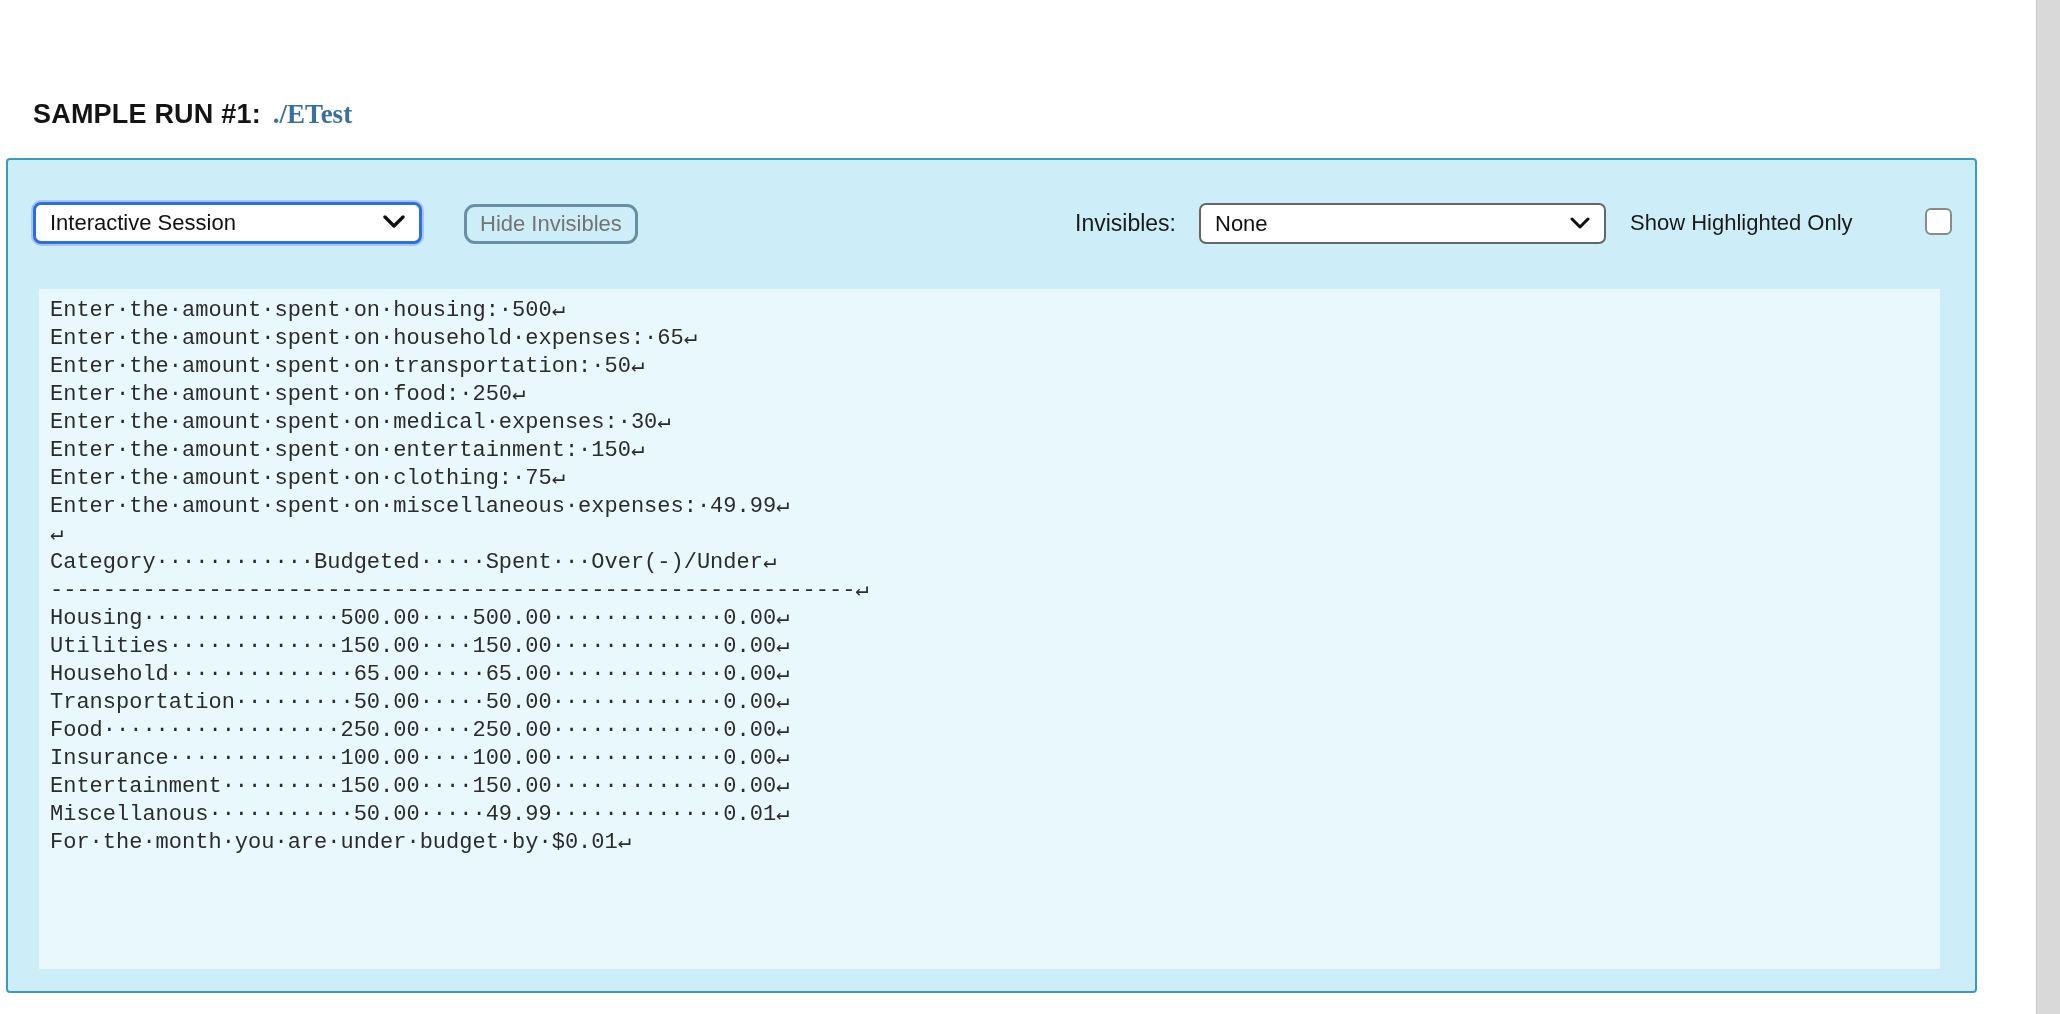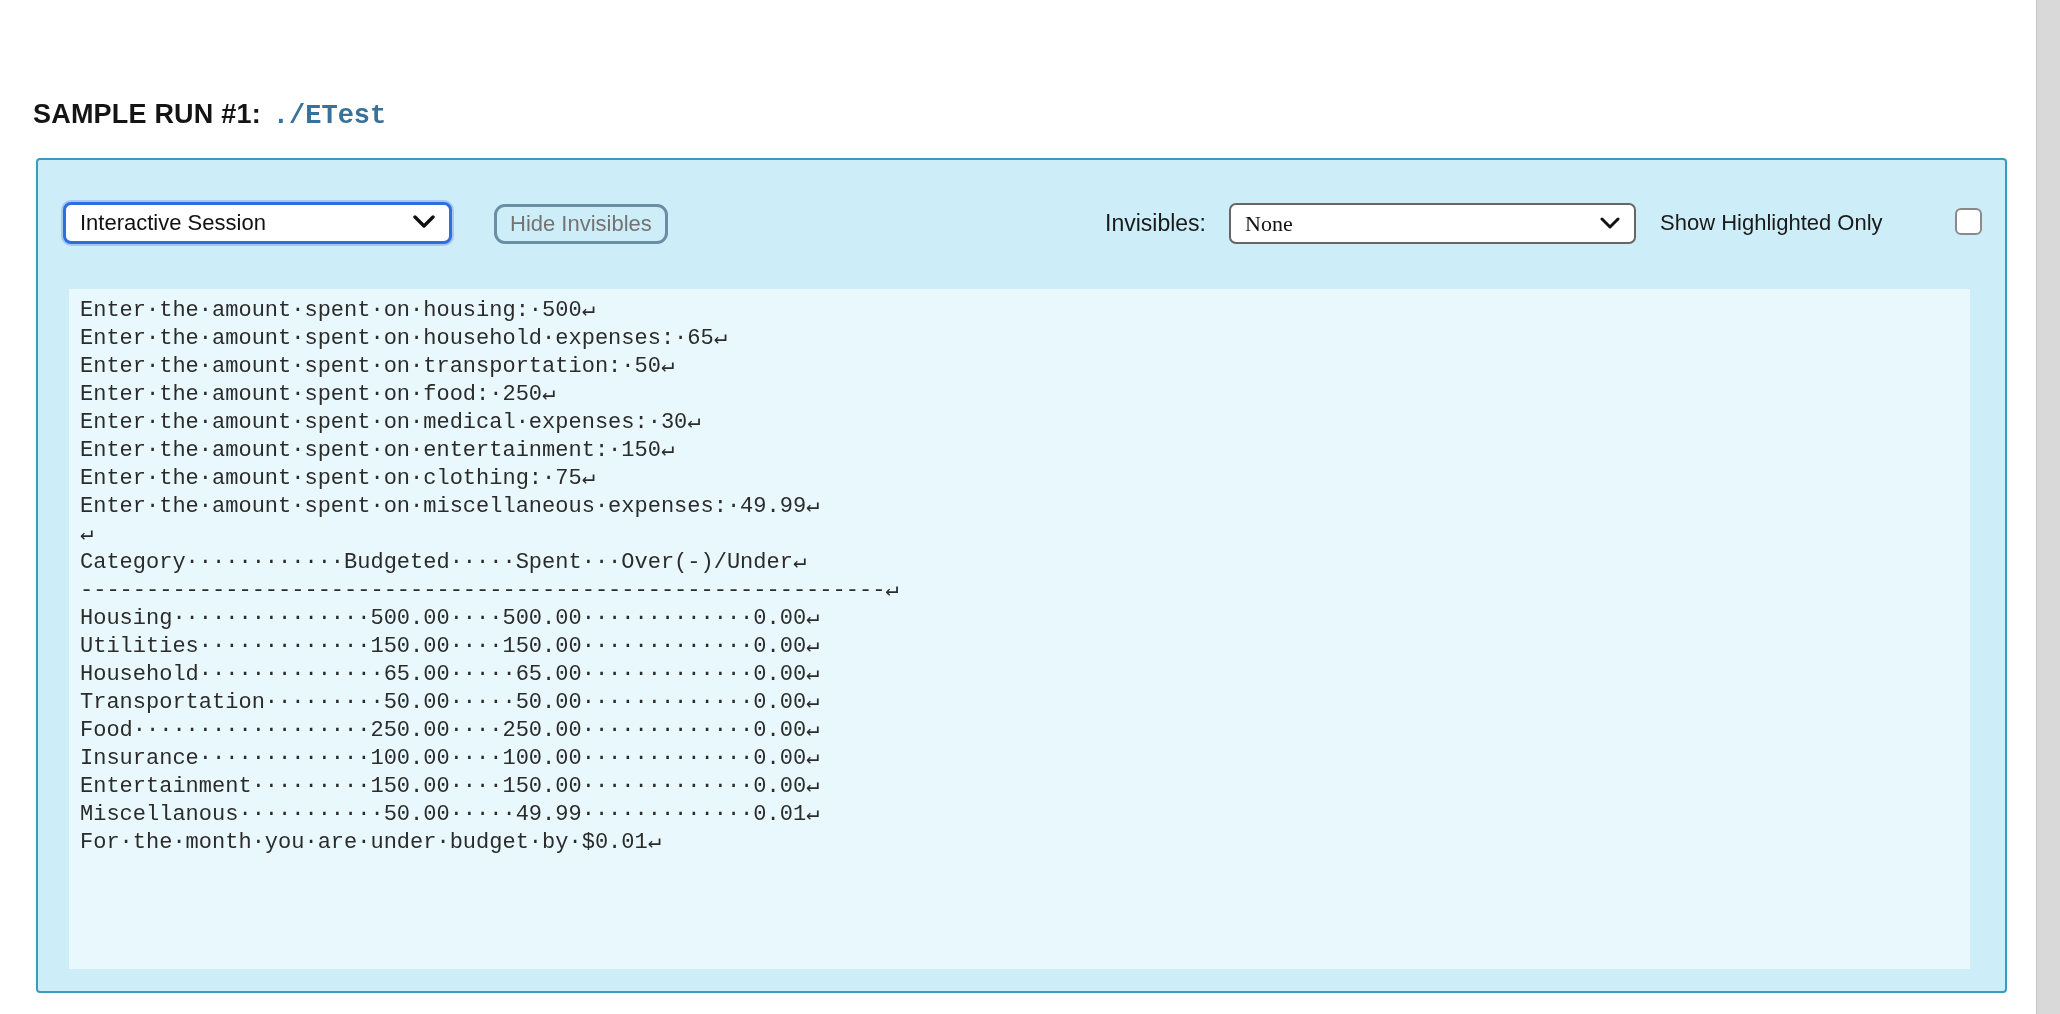--- a/index.html
+++ b/index.html
@@ -5,34 +5,34 @@
   * { margin:0; padding:0; box-sizing:border-box; }
   html,body { width:2060px; height:1014px; background:#ffffff; overflow:hidden;
               font-family:"Liberation Sans","DejaVu Sans",sans-serif; }
   .page { position:relative; width:2060px; height:1014px; background:#ffffff; }
 
   .scroll-gutter { position:absolute; left:2036px; top:0; width:24px; height:1014px;
                    background:#d9d9d9; border-left:1px solid #c6c6c6; }
 
   .title-row { position:absolute; left:33px; top:99px; white-space:nowrap; }
   .title-label { font-size:27px; font-weight:bold; color:#141414; letter-spacing:.2px; }
-  .title-command { font-family:Liberation Mono, monospace;
+  .title-command { font-family:Liberation Serif, serif;
                    font-size:27px; font-weight:bold; color:#38719a; margin-left:12px; }
 
-  .panel { position:absolute; left:36px; top:158px; width:1971px; height:835px;
+  .panel { position:absolute; left:6px; top:158px; width:1971px; height:835px;
            background:#cdeef8; border:2px solid #3a9cbd; border-radius:4px; }
 
   .session-select { position:absolute; left:25px; top:42px; width:389px; height:42px;
            background:#ffffff; border:3px solid #2e6fdf; border-radius:8px;
            box-shadow:0 0 0 2px #a8c6f5; display:flex; align-items:center;
            padding:0 14px; cursor:default; }
   .session-select .val { font-size:22px; color:#111; flex:1; }
   .highlight-select { position:absolute; left:1191px; top:43px; width:407px; height:41px;
            background:#ffffff; border:2px solid #666; border-radius:7px;
-           display:flex; align-items:center; padding:0 14px; cursor:default;font-family:Liberation Serif, serif; }
+           display:flex; align-items:center; padding:0 14px; cursor:default; }
   .highlight-select .val { font-size:22px; color:#111; flex:1; }
   .chev { flex:none; margin-left:8px; }
 
   .hide-invisibles { position:absolute; left:456px; top:44px; height:40px;
            border:3px solid #6a8ea3; border-radius:11px; background:transparent;
            color:#737373; font-size:22px; padding:0 13px;
            font-family:"Liberation Sans","DejaVu Sans",sans-serif; cursor:pointer; }
 
   .highlight-label { position:absolute; left:1067px; top:50px; font-size:23px; color:#1a1a1a; }
   .show-only-label { position:absolute; left:1622px; top:50px; font-size:22px; color:#1a1a1a; }

